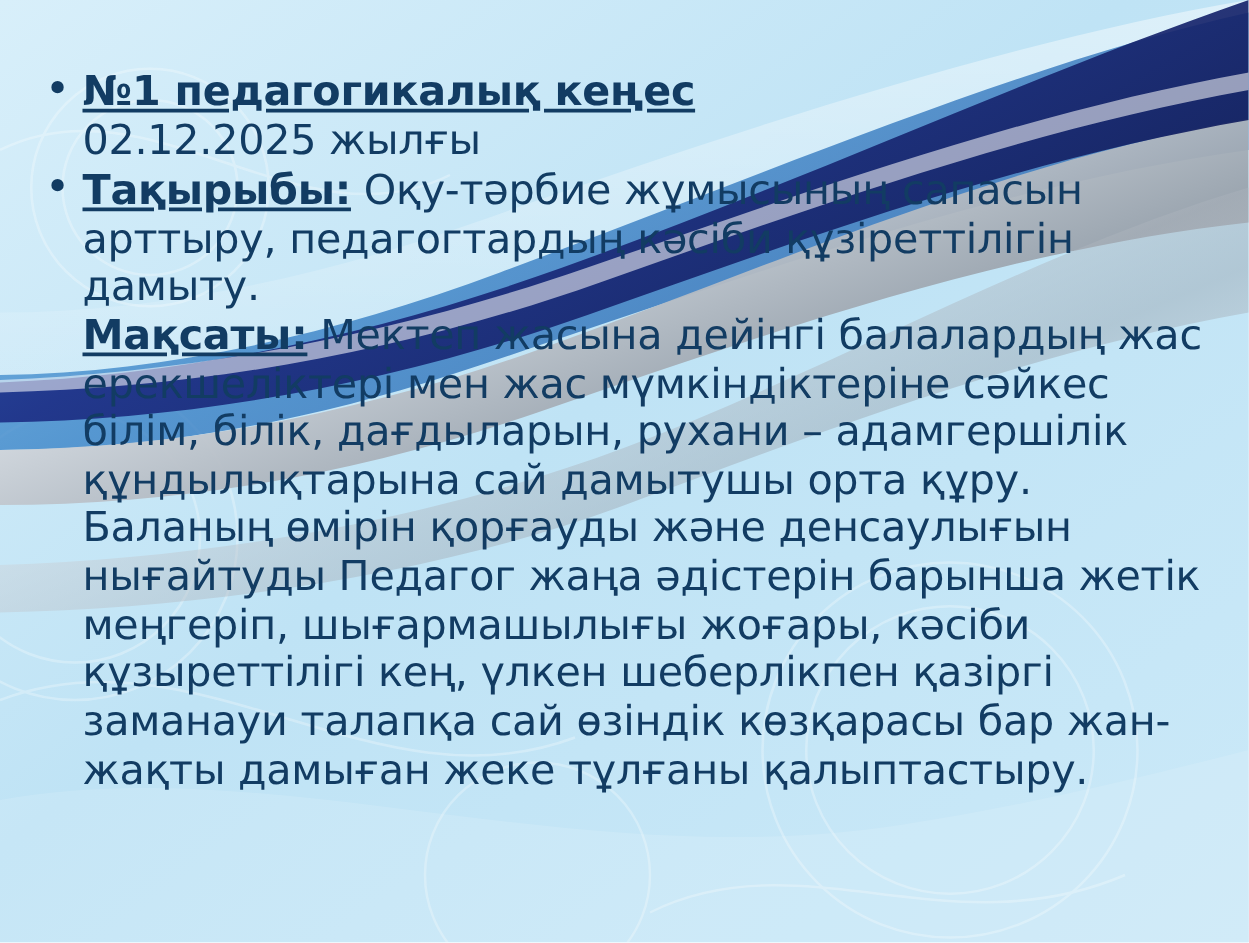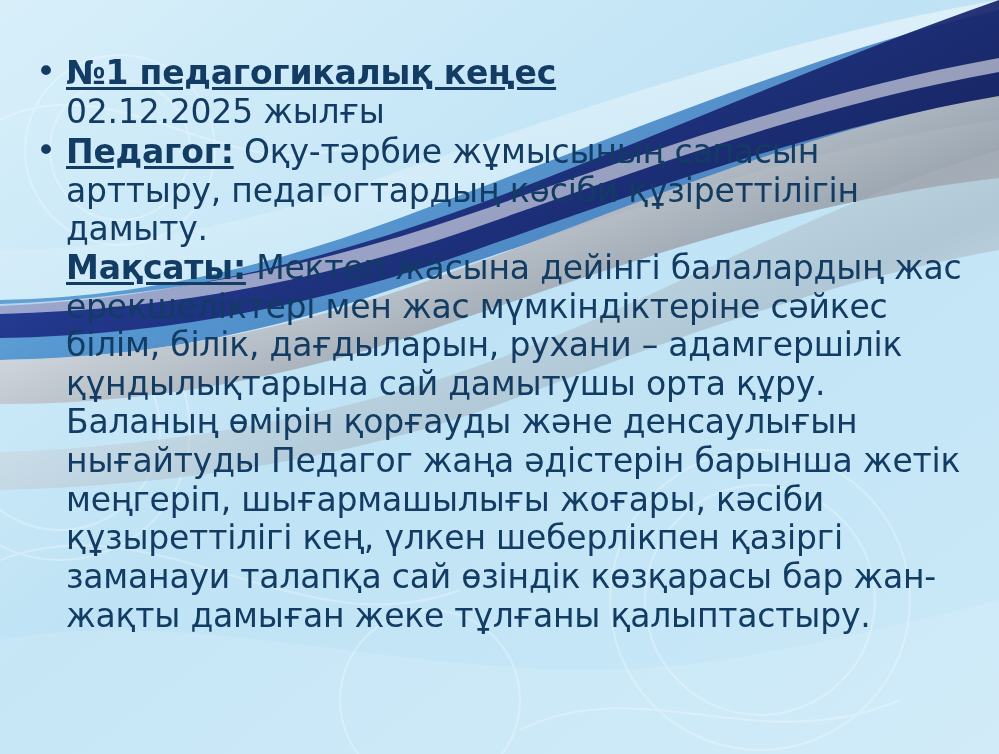--- a/index.html
+++ b/index.html
@@ -145,20 +145,20 @@
 
   <div class="content">
     <ul class="bullets">
 
       <li>
         <span class="line-block bold-underline">№1 педагогикалық кеңес</span>
         <span class="line-block text-main">02.12.2025 жылғы</span>
       </li>
 
       <li>
-        <span class="para label-ul">Педагог:</span><span class="para text-main"> Оқу-тәрбие жұмысының сапасын арттыру, педагогтардың кәсіби құзіреттілігін дамыту.</span>
+        <span class="para label-ul">Тақырыбы:</span><span class="para text-main"> Оқу-тәрбие жұмысының сапасын арттыру, педагогтардың кәсіби құзіреттілігін дамыту.</span>
         <span class="line-block"><span class="para label-ul">Мақсаты:</span><span class="para text-main"> Мектеп жасына дейінгі балалардың жас ерекшеліктері мен жас мүмкіндіктеріне сәйкес білім, білік, дағдыларын, рухани – адамгершілік құндылықтарына сай дамытушы орта құру. Баланың өмірін қорғауды және денсаулығын нығайтуды Педагог жаңа әдістерін барынша жетік меңгеріп, шығармашылығы жоғары, кәсіби құзыреттілігі кең, үлкен шеберлікпен қазіргі заманауи талапқа сай өзіндік көзқарасы бар жан-жақты дамыған жеке тұлғаны қалыптастыру.</span></span>
       </li>
 
     </ul>
   </div>
 
 </div>
 
 </body></html>

